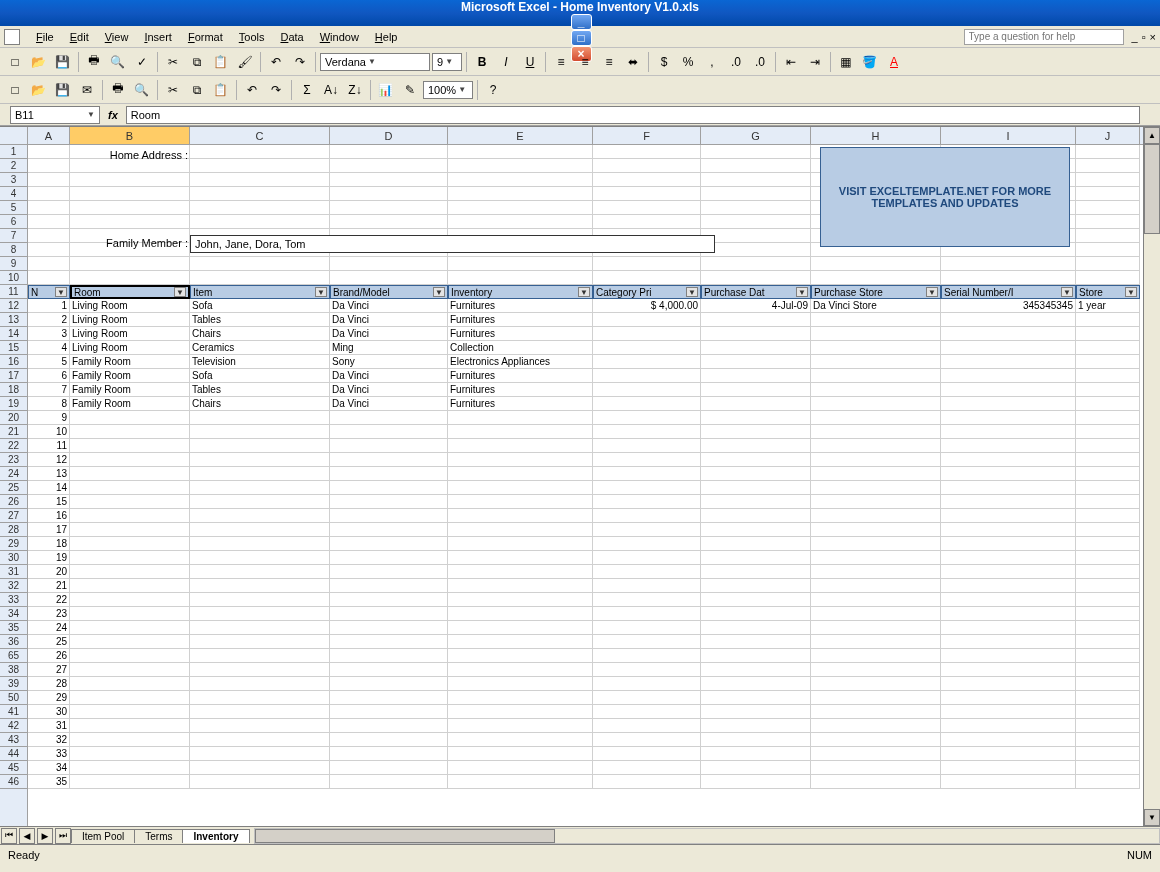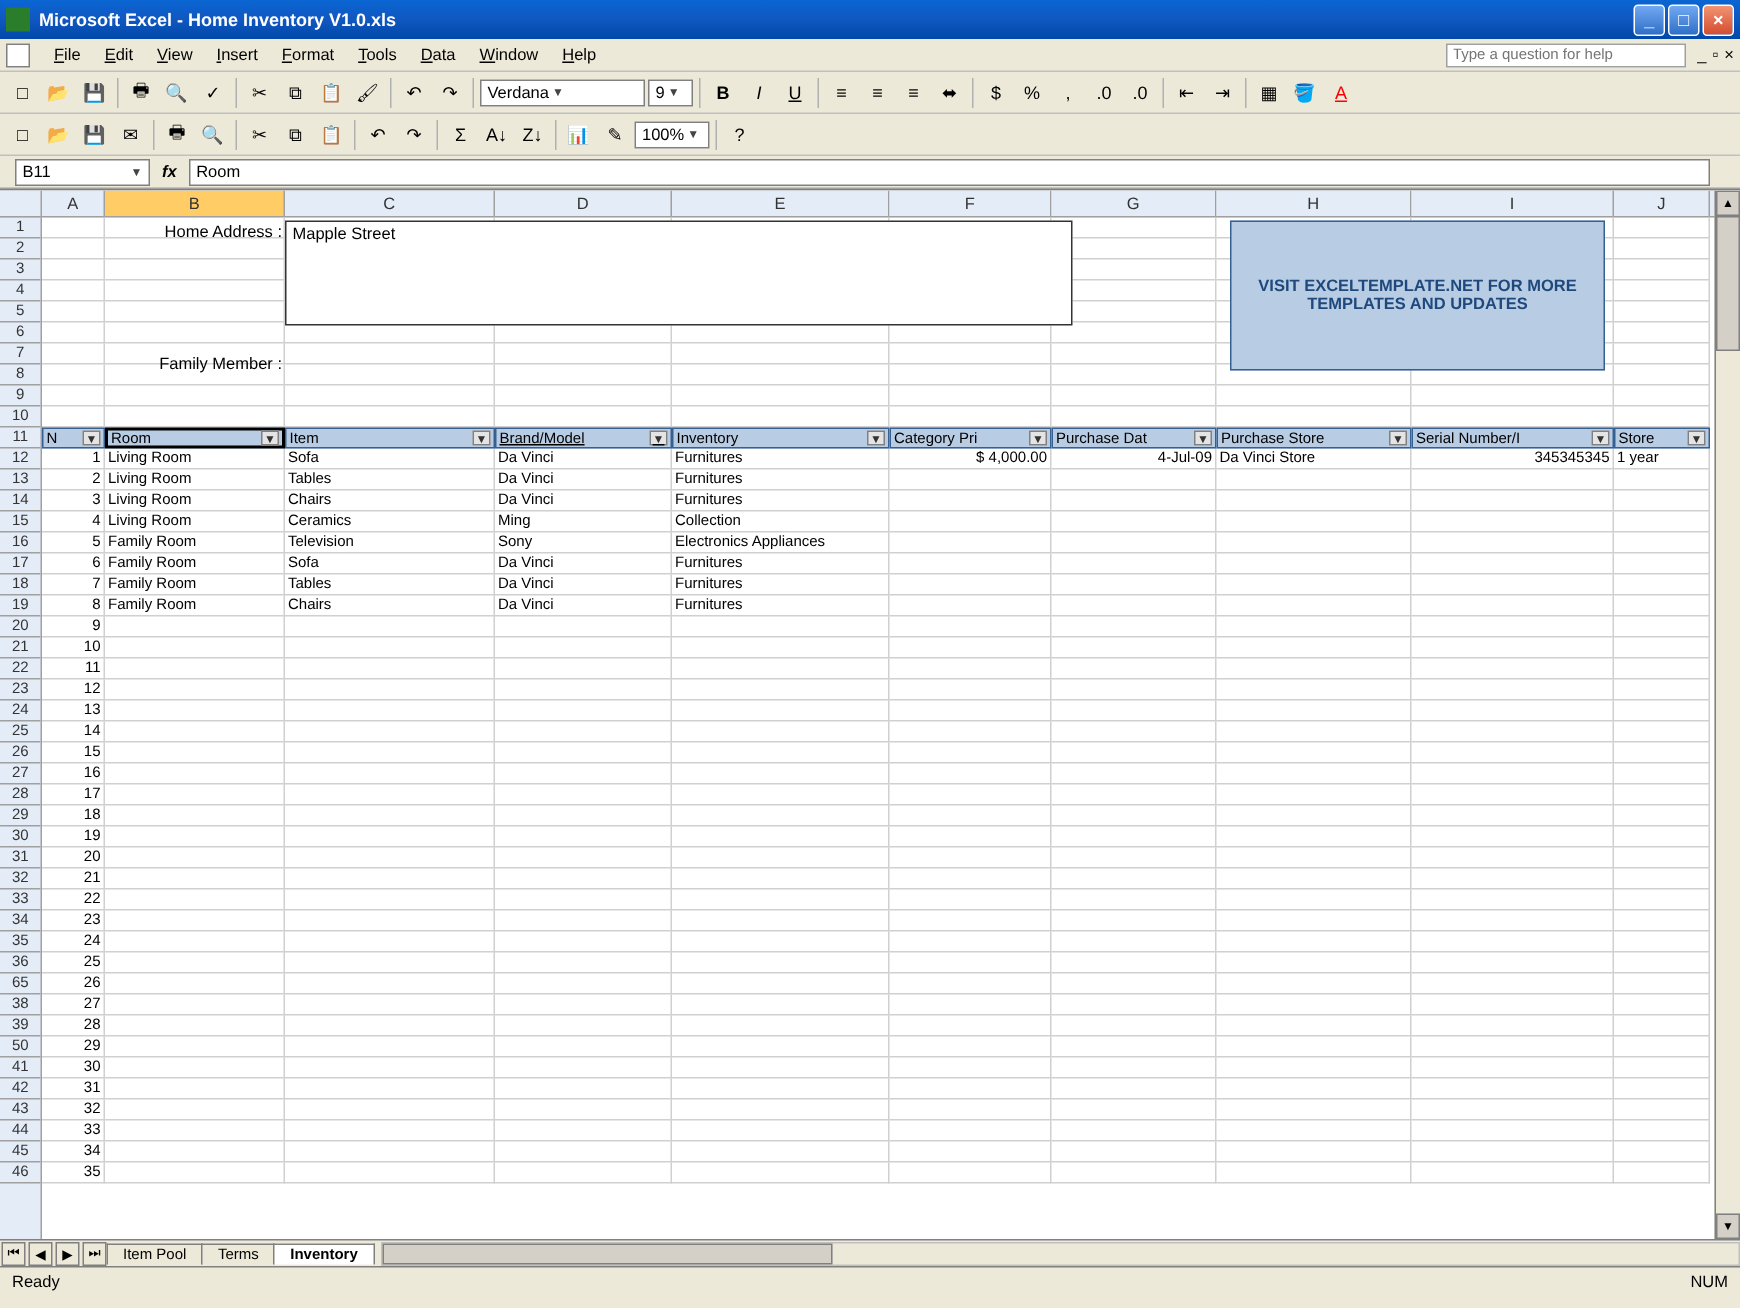--- a/index.html
+++ b/index.html
@@ -1,18 +1,18 @@
 <!DOCTYPE html>
 <html><head>
 <meta charset="utf-8">
 <style>
 * { box-sizing: border-box; margin: 0; padding: 0; }
 body { font-family: Tahoma, Verdana, sans-serif; font-size: 11px; background: #ece9d8; overflow: hidden; width: 1160px; height: 872px; }
 
-.titlebar { background: linear-gradient(to bottom, #0a66d3, #1057c1 50%, #0048a8); height: 26px; display: flex; align-items: center; padding: 0 4px; color: #fff; }
+.titlebar { background: linear-gradient(to bottom, #0a66d3, #1057c1 50%, #0048a8); height: 26px; display: flex; align-items: center; padding: 0 4px; color: #fff; flex-direction: column; }
 .titlebar .app-icon { width: 16px; height: 16px; background: #2a7d2a; margin-right: 6px; display: inline-block; }
 .titlebar .title-text { flex: 1; font-weight: bold; font-size: 12px; }
 .titlebar .win-btn { width: 21px; height: 21px; margin-left: 2px; border: 1px solid #fff; border-radius: 3px; display: flex; align-items: center; justify-content: center; font-weight: bold; font-size: 12px; }
 .titlebar .min-btn, .titlebar .max-btn { background: linear-gradient(#72a8f2, #2f6fc8); }
 .titlebar .close-btn { background: linear-gradient(#f29472, #d34c2f); }
 
 .menubar { background: #ece9d8; height: 22px; display: flex; align-items: center; padding: 0 4px; border-bottom: 1px solid #c0c0c0; }
 .menubar .doc-icon { width: 16px; height: 16px; background: #fff; border: 1px solid #808080; margin-right: 8px; }
 .menubar .menu-item { padding: 2px 8px; cursor: pointer; }
 .menubar .menu-item u { text-decoration: underline; }
@@ -384,21 +384,21 @@
             <span class="fdrop">▼</span>
           </div>
           <div class="cell colB selected-cell" style="width: 120px;">
             <span>Room</span>
             <span class="fdrop">▼</span>
           </div>
           <div class="cell colC" style="width: 140px;">
             <span>Item</span>
             <span class="fdrop">▼</span>
           </div>
-          <div class="cell colD" style="width: 118px; text-decoration: underline;">
+          <div class="cell colD" style="width: 118px;">
             <span>Brand/Model</span>
             <span class="fdrop">▼</span>
           </div>
           <div class="cell colE" style="width: 145px;">
             <span>Inventory</span>
             <span class="fdrop">▼</span>
           </div>
           <div class="cell colF" style="width: 108px;">
             <span>Category Pri</span>
             <span class="fdrop">▼</span>
@@ -843,21 +843,21 @@
       </div>
   </div>
   <div class="vscroll">
     <div class="sbtn">▲</div>
     <div class="strack">
         <div class="sthumb"></div>
       </div>
     <div class="sbtn">▼</div>
   </div>
 
-  <div class="info-box" style="left:190px; top:20px; width:525px; height:70px;"><span>Mapple Street</span></div>
+  <div class="info-box" style="left:190px; top:108px; width:525px; height:18px;"><span>John, Jane, Dora, Tom</span></div>
   <div class="banner-box" style="left:820px; top:20px; width:250px; height:100px;">
       <span>VISIT EXCELTEMPLATE.NET FOR MORE TEMPLATES AND UPDATES</span>
     </div>
   <div style="position:absolute; left:70px; top:22px; width:118px; text-align:right; font-size:11px;"><span>Home Address :</span></div>
   <div style="position:absolute; left:70px; top:110px; width:118px; text-align:right; font-size:11px;"><span>Family Member :</span></div>
 </div>
 
 <div class="tab-strip">
   <div class="tab-nav-btn">⏮</div>
   <div class="tab-nav-btn">◀</div>

